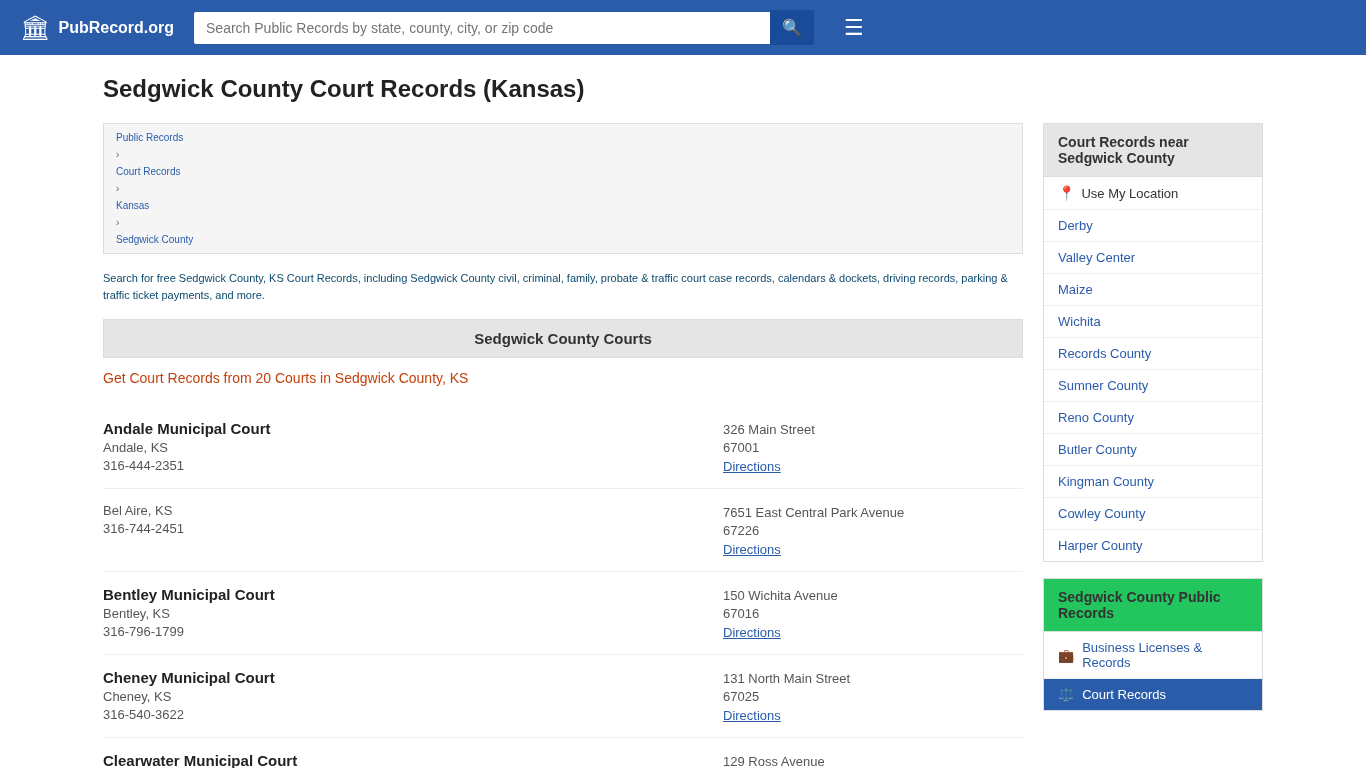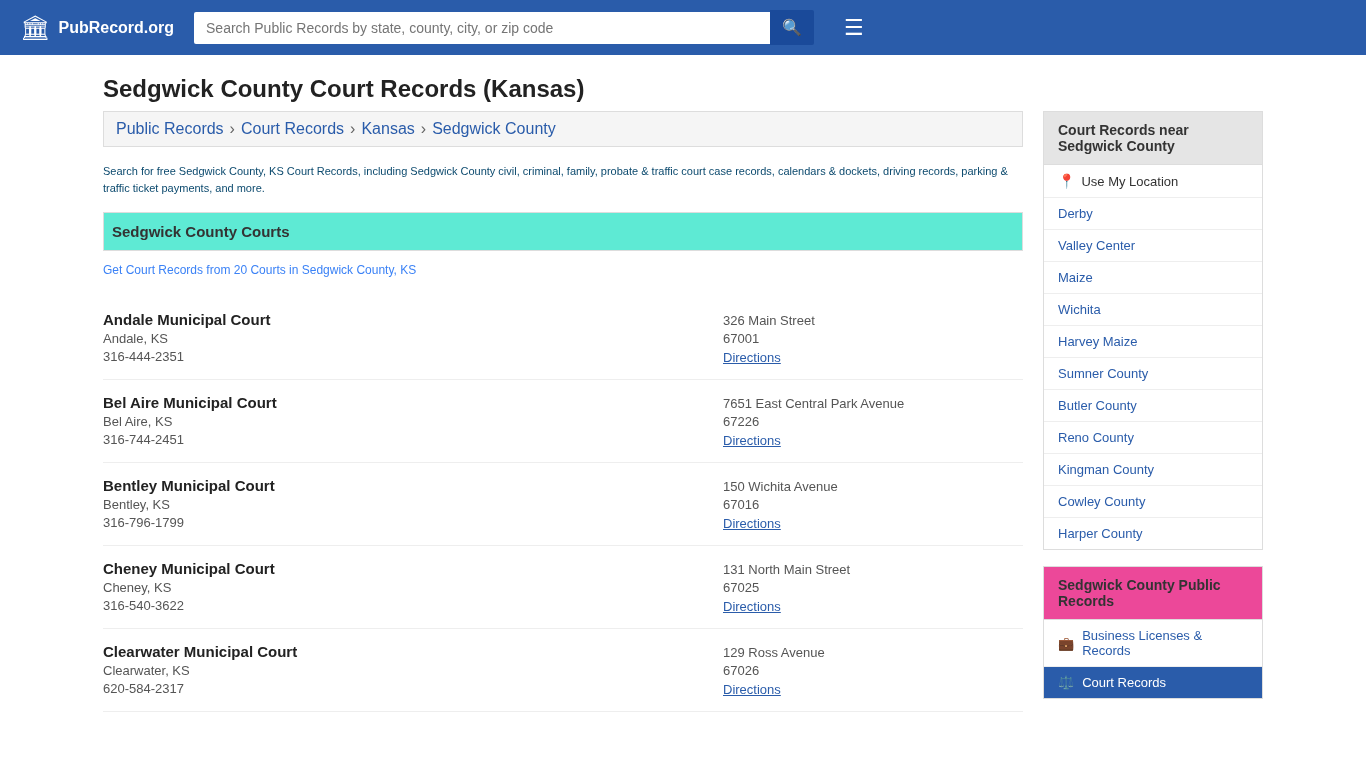--- a/index.html
+++ b/index.html
@@ -62,21 +62,21 @@
 
     
     .main-container {
       max-width: 1200px;
       margin: 0 auto;
       padding: 20px 20px;
     }
     .page-title {
       font-size: 24px;
       font-weight: bold;
-      margin-bottom: 8px;
+      margin-bottom: 20px;
       color: #222;
     }
 
     
     .content-layout {
       display: flex;
       gap: 20px;
     }
     .main-content {
       flex: 1;
@@ -85,53 +85,55 @@
     .sidebar {
       width: 220px;
       flex-shrink: 0;
     }
 
     
     .breadcrumb {
       background: #f5f5f5;
       border: 1px solid #ddd;
       padding: 8px 12px;
-      font-size: 16px;
+      font-size: 10px;
       margin-bottom: 16px;
       display: flex;
       align-items: flex-start;
       gap: 6px;
       flex-wrap: wrap;
+      flex-direction: column;
     }
     .breadcrumb a {
       color: #2a5caa;
       text-decoration: none;
     }
     .breadcrumb-sep { color: #666; }
 
     
     .description {
       font-size: 11px;
       color: #0c4a6e;
       margin-bottom: 16px;
       line-height: 1.5;
     }
 
     
     .section-header {
-      background: #5eead4;
-      padding: 10px 8px;
+      background: #e5e5e5;
+      padding: 10px 26px;
       font-weight: bold;
       font-size: 15px;
       margin-bottom: 8px;
       border: 1px solid #ddd;
+      text-align: center;
     }
     .section-subtext {
-      font-size: 12px;
-      color: #3b82f6;
+      font-size: 14px;
+      color: #c2410c;
       margin-bottom: 16px;
       padding: 4px 0;
     }
 
     
     .court-entry {
       display: flex;
       border-bottom: 1px solid #eee;
       padding: 14px 0;
       gap: 28px;
@@ -203,21 +205,21 @@
     .sidebar-item:last-child { border-bottom: none; }
     .sidebar-item.location-item {
       color: #333;
     }
     .location-pin {
       color: #2a5caa;
       font-size: 14px;
     }
 
     .sidebar-section2-title {
-      background: #ec4899;
+      background: #22c55e;
       border: 1px solid #ddd;
       padding: 10px 14px;
       font-weight: bold;
       font-size: 14px;
       margin-bottom: 0;
     }
     .sidebar-list2 {
       border: 1px solid #ddd;
       border-top: none;
     }
@@ -292,21 +294,20 @@
       <div class="court-phone">316-444-2351</div>
     </div>
     <div class="court-right">
       <div class="court-address">326 Main Street</div>
       <div class="court-zip">67001</div>
       <a class="directions-link" href="#">Directions</a>
     </div>
   </div>
           <div class="court-entry">
     <div class="court-left">
-      <div class="court-name">Bel Aire Municipal Court</div>
       <div class="court-city">Bel Aire, KS</div>
       <div class="court-phone">316-744-2451</div>
     </div>
     <div class="court-right">
       <div class="court-address">7651 East Central Park Avenue</div>
       <div class="court-zip">67226</div>
       <a class="directions-link" href="#">Directions</a>
     </div>
   </div>
           <div class="court-entry">
@@ -364,30 +365,30 @@
             <div class="sidebar-item">
               <a href="#" style="color: inherit; text-decoration: none;">Valley Center</a>
             </div>
             <div class="sidebar-item">
               <a href="#" style="color: inherit; text-decoration: none;">Maize</a>
             </div>
             <div class="sidebar-item">
               <a href="#" style="color: inherit; text-decoration: none;">Wichita</a>
             </div>
             <div class="sidebar-item">
-              <a href="#" style="color: inherit; text-decoration: none;">Harvey Maize</a>
+              <a href="#" style="color: inherit; text-decoration: none;">Records County</a>
             </div>
             <div class="sidebar-item">
               <a href="#" style="color: inherit; text-decoration: none;">Sumner County</a>
             </div>
             <div class="sidebar-item">
+              <a href="#" style="color: inherit; text-decoration: none;">Reno County</a>
+            </div>
+            <div class="sidebar-item">
               <a href="#" style="color: inherit; text-decoration: none;">Butler County</a>
-            </div>
-            <div class="sidebar-item">
-              <a href="#" style="color: inherit; text-decoration: none;">Reno County</a>
             </div>
             <div class="sidebar-item">
               <a href="#" style="color: inherit; text-decoration: none;">Kingman County</a>
             </div>
             <div class="sidebar-item">
               <a href="#" style="color: inherit; text-decoration: none;">Cowley County</a>
             </div>
             <div class="sidebar-item">
               <a href="#" style="color: inherit; text-decoration: none;">Harper County</a>
             </div>

